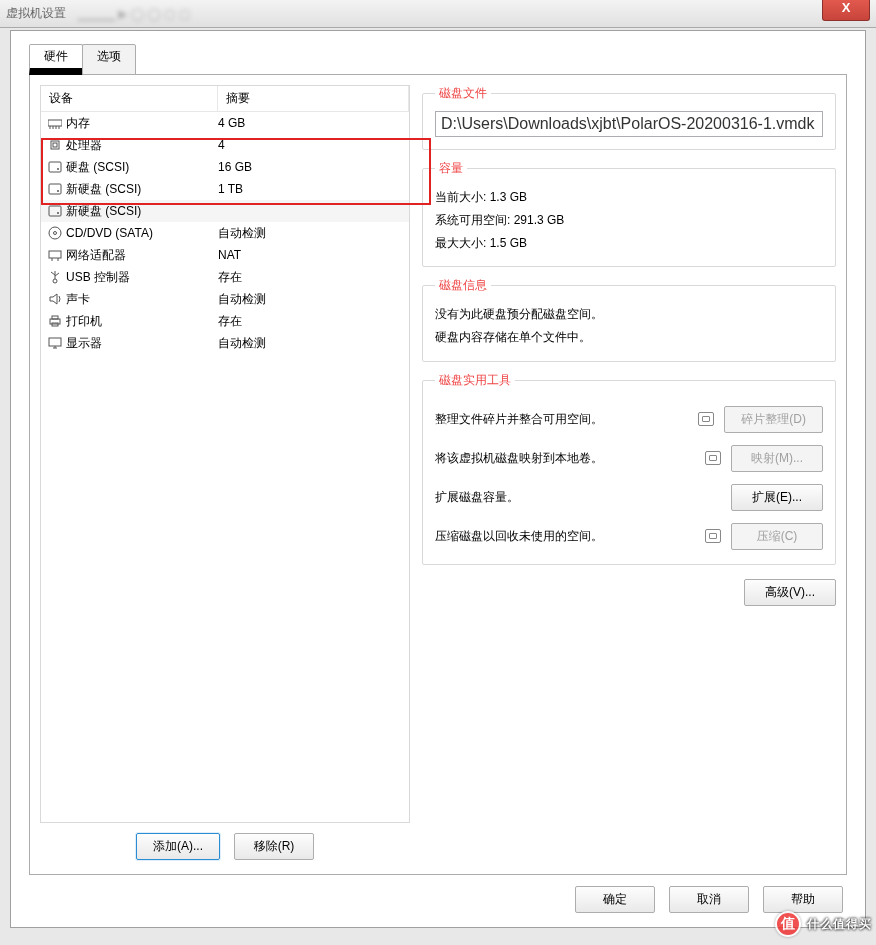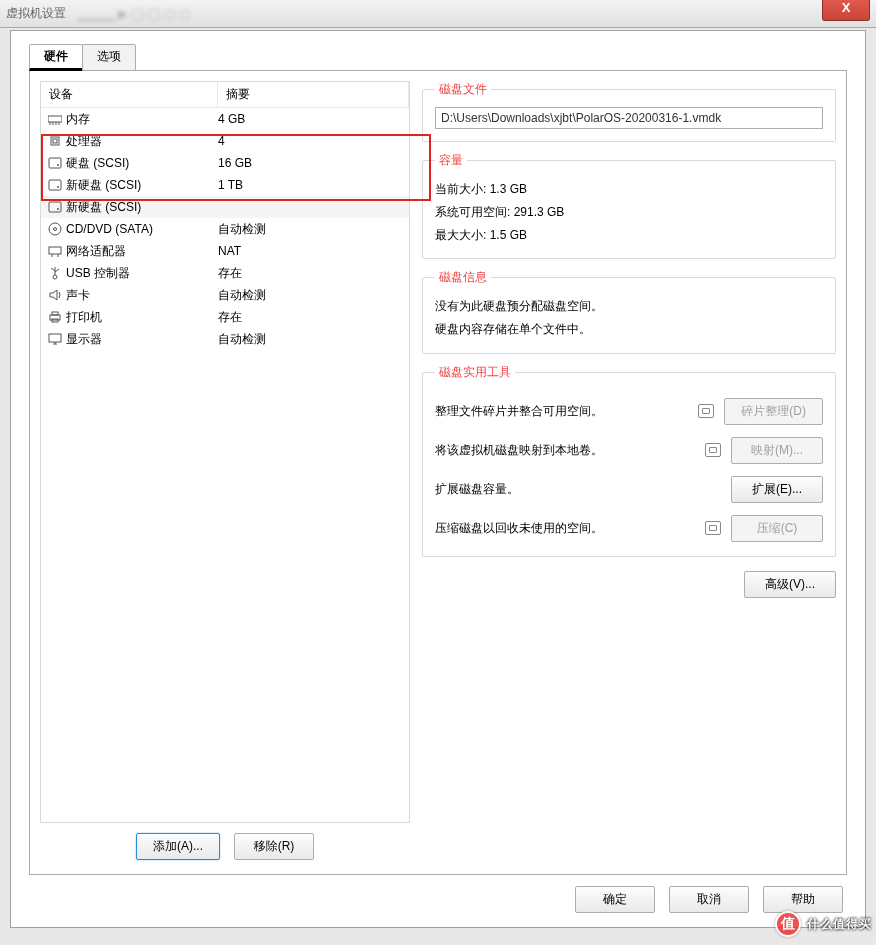--- a/index.html
+++ b/index.html
@@ -53,21 +53,21 @@
     z-index: 2;
   }
   .tab {
     border: 1px solid #acacac;
     padding: 3px 14px;
     background: #fff;
     margin-right: -1px;
     border-radius: 2px 2px 0 0;
     cursor: pointer;
   }
-  .tab.active { border-bottom: 3px solid #000000; font-weight: bold; }
+  .tab.active { border-bottom: 7px solid #000000; }
   .tab.inactive { background: #f2f2f2; }
   .tab-body {
     margin: -1px 18px 11px 18px;
     border: 1px solid #acacac;
     flex: 1;
     display: flex;
     padding: 10px;
     gap: 12px;
   }
   .left-col { width: 370px; display:flex; flex-direction:column; }
@@ -131,21 +131,21 @@
     margin: 0;
     padding: 9px 12px 12px 12px;
   }
   legend { padding: 0 4px; color:#ef4444;}
   .path-input {
     width: 100%;
     border: 1px solid #abadb3;
     background: #fff;
     padding: 3px 5px;
     font-family: inherit;
-    font-size: 12px;
+    font-size: 16px;
     color: #333;
   }
   .kv { line-height: 1.9; }
   .util-row {
     display: flex; align-items: center; gap: 10px;
     margin: 8px 0 12px 0;
   }
   .util-row .desc { flex: 1; }
   .sqicon {
     width: 16px; height: 14px;

